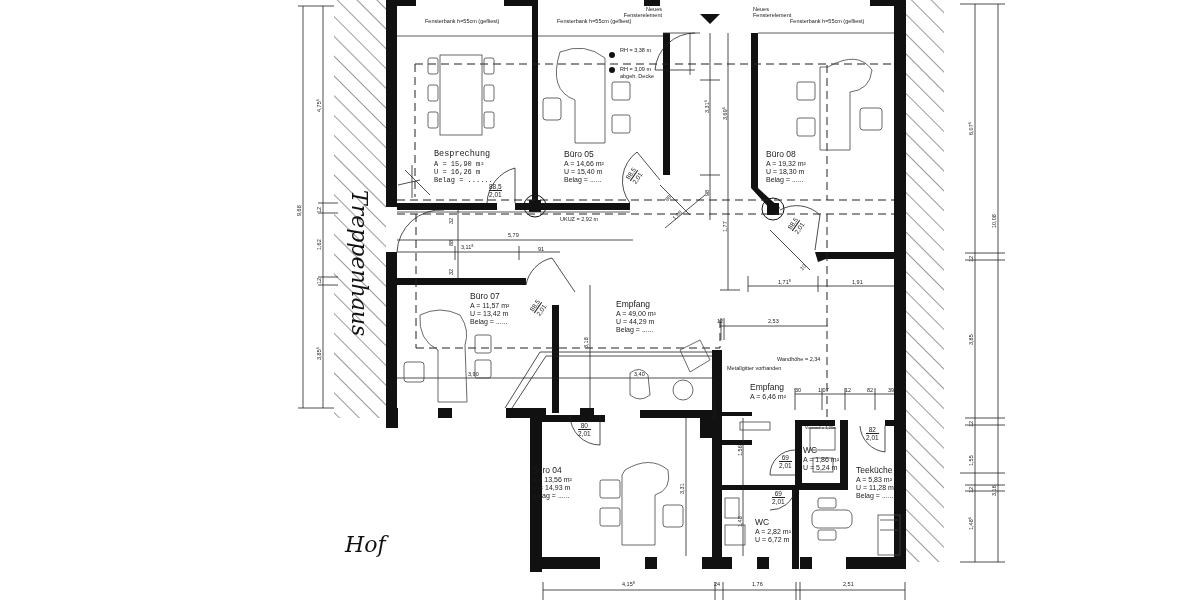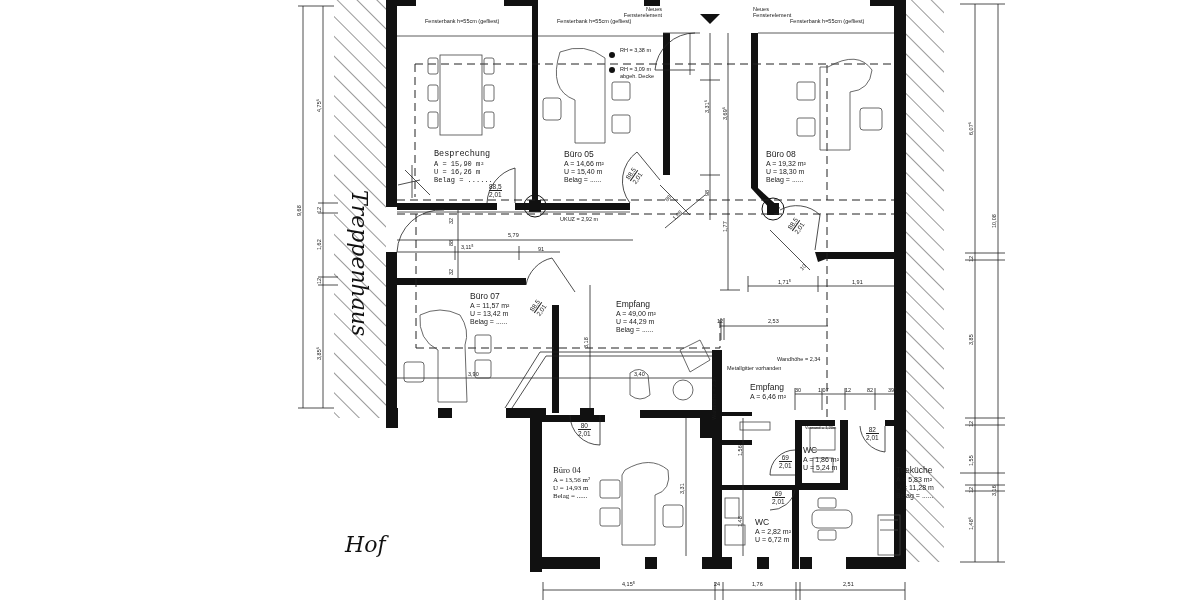--- a/index.html
+++ b/index.html
@@ -301,37 +301,37 @@
 <div class="lbl" style="left:616px;top:300px;">
   <div class="room-name">Empfang</div>
   <div class="room-meta">A = 49,00 m²</div>
   <div class="room-meta">U = 44,29 m</div>
   <div class="room-meta">Belag = ......</div>
 </div>
 <div class="lbl" style="left:750px;top:383px;">
   <div class="room-name">Empfang</div>
   <div class="room-meta">A = 6,46 m²</div>
 </div>
-<div class="lbl" style="left:553px;top:466px;font-family:Liberation Serif, serif;">
+<div class="lbl" style="left:532px;top:466px;">
   <div class="room-name">Büro 04</div>
   <div class="room-meta">A = 13,56 m²</div>
   <div class="room-meta">U = 14,93 m</div>
   <div class="room-meta">Belag = ......</div>
 </div>
 <div class="lbl" style="left:803px;top:446px;">
   <div class="room-name">WC</div>
   <div class="room-meta">A = 1,86 m²</div>
   <div class="room-meta">U = 5,24 m</div>
 </div>
 <div class="lbl" style="left:755px;top:518px;">
   <div class="room-name">WC</div>
   <div class="room-meta">A = 2,82 m²</div>
   <div class="room-meta">U = 6,72 m</div>
 </div>
-<div class="lbl" style="left:856px;top:466px;margin-left:40px;">
+<div class="lbl" style="left:856px;top:466px;">
   <div class="room-name">Teeküche</div>
   <div class="room-meta">A = 5,83 m²</div>
   <div class="room-meta">U = 11,28 m</div>
   <div class="room-meta">Belag = ......</div>
 </div>
 
 
 <div class="lbl door" style="left:489px;top:183px;">
   <div class="top">88,5</div>
   <div>2,01</div>

